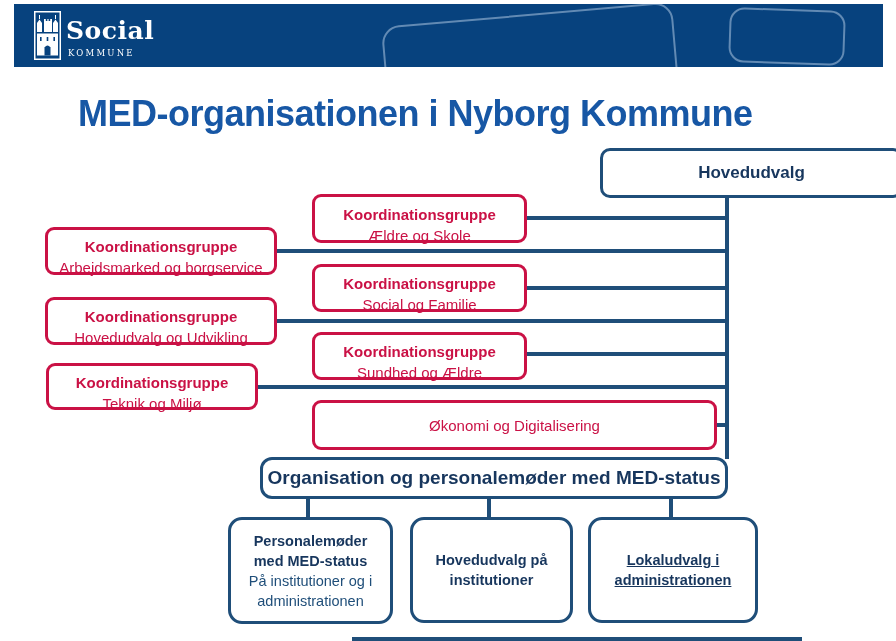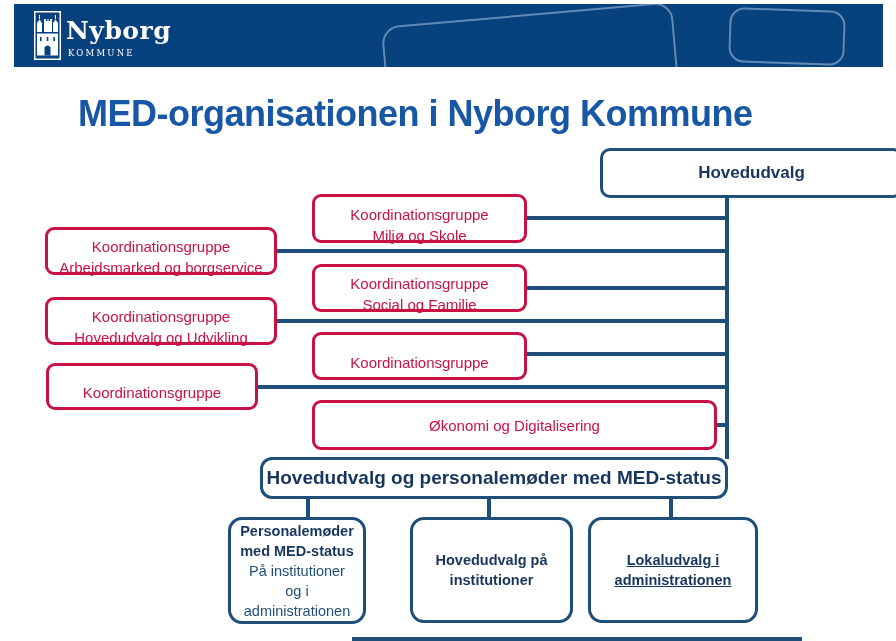--- a/index.html
+++ b/index.html
@@ -34,36 +34,36 @@
 
   
   .hline{position:absolute;height:4px;background:var(--navy);z-index:1;}
   .vline{position:absolute;width:4px;background:var(--navy);z-index:1;}
 
   
   .node{position:absolute;background:#fff;text-align:center;z-index:2;
         display:flex;flex-direction:column;justify-content:center;}
   .red-box{border:3px solid var(--red);border-radius:9px;color:var(--red);
            font-size:15px;line-height:21px;}
-  .red-box .bt{font-weight:normal;margin-top:12px;}
+  .red-box .bt{font-weight:bold;margin-top:12px;}
   .navy-box{border:3px solid var(--navy);border-radius:10px;color:var(--navy-text);}
   .nb-title{font-weight:bold;}
 
   .hovedudvalg{left:600px;top:148px;width:303px;height:50px;font-size:17px;}
   .born{left:312px;top:194px;width:215px;height:49px;}
   .arbejds{left:45px;top:227px;width:232px;height:48px;}
   .social{left:312px;top:264px;width:215px;height:48px;}
   .organisation{left:45px;top:297px;width:232px;height:48px;}
   .sundhed{left:312px;top:332px;width:215px;height:48px;}
   .teknik{left:46px;top:363px;width:212px;height:47px;}
   .kontakt{left:312px;top:400px;width:405px;height:50px;}
   .widebar{left:260px;top:457px;width:468px;height:42px;font-size:19px;border-radius:12px;}
   .bbox{font-size:14.5px;line-height:20px;border-radius:14px;padding:0 8px;}
   .bbox .sub{font-weight:normal;color:var(--navy);}
-  .b1{left:228px;top:517px;width:138px;height:107px;}
+  .b1{left:228px;top:517px;width:165px;height:107px;}
   .b2{left:410px;top:517px;width:163px;height:106px;}
   .b3{left:588px;top:517px;width:170px;height:106px;text-decoration:underline;}
 
   .footer-strip{position:absolute;left:352px;top:637px;width:450px;height:4px;
                 background:var(--navy);}
 </style>
 </head>
 <body>
 
 <div id="page">
@@ -77,21 +77,21 @@
       <line x1="5.5" y1="8" x2="5.5" y2="4" stroke="#fff" stroke-width="1"></line>
       <path d="M19 21 v-9 l2.5 -3.5 2.5 3.5 v9 z" fill="#fff"></path>
       <line x1="21.5" y1="8" x2="21.5" y2="4" stroke="#fff" stroke-width="1"></line>
       <path d="M10 21 v-13 h1.8 v2 h1.6 v-2 h1.2 v2 h1.6 v-2 h1.8 v13 z" fill="#fff"></path>
       <rect x="3" y="22.5" width="21" height="22" fill="#fff"></rect>
       <path d="M10.5 44.5 v-8 q3 -4 6 0 v8 z" fill="#07427E"></path>
       <rect x="6" y="26" width="1.6" height="4" fill="#07427E"></rect>
       <rect x="12.7" y="26" width="1.6" height="4" fill="#07427E"></rect>
       <rect x="19.4" y="26" width="1.6" height="4" fill="#07427E"></rect>
     </svg>
-    <div class="logo-word">Nyborg</div>
+    <div class="logo-word">Social</div>
     <div class="logo-sub">KOMMUNE</div>
   </div>
 
   <div class="page-title">MED-organisationen i Nyborg Kommune</div>
 
   <div class="vline" style="left:725px;top:196px;height:263px;"></div>
   <div class="hline" style="left:527px;top:216px;width:202px;"></div>
   <div class="hline" style="left:277px;top:249px;width:452px;"></div>
   <div class="hline" style="left:527px;top:286px;width:202px;"></div>
   <div class="hline" style="left:277px;top:319px;width:452px;"></div>
@@ -101,48 +101,50 @@
   <div class="vline" style="left:306px;top:497px;height:21px;"></div>
   <div class="vline" style="left:487px;top:497px;height:21px;"></div>
   <div class="vline" style="left:669px;top:497px;height:21px;"></div>
 
   <div class="node navy-box hovedudvalg">
     <div class="nb-title">Hovedudvalg</div>
   </div>
 
   <div class="node red-box born">
     <div class="bt">Koordinationsgruppe</div>
-    <div>Miljø og Skole</div>
+    <div>Ældre og Skole</div>
   </div>
   <div class="node red-box social">
     <div class="bt">Koordinationsgruppe</div>
     <div>Social og Familie</div>
   </div>
   <div class="node red-box sundhed">
     <div class="bt">Koordinationsgruppe</div>
+    <div>Sundhed og Ældre</div>
   </div>
 
   <div class="node red-box arbejds">
     <div class="bt">Koordinationsgruppe</div>
     <div>Arbejdsmarked og borgservice</div>
   </div>
   <div class="node red-box organisation">
     <div class="bt">Koordinationsgruppe</div>
     <div>Hovedudvalg og Udvikling</div>
   </div>
   <div class="node red-box teknik">
     <div class="bt">Koordinationsgruppe</div>
+    <div>Teknik og Miljø</div>
   </div>
 
   <div class="node red-box kontakt">
     <div>Økonomi og Digitalisering</div>
   </div>
 
   <div class="node navy-box widebar">
-    <div class="nb-title">Hovedudvalg og personalemøder med MED-status</div>
+    <div class="nb-title">Organisation og personalemøder med MED-status</div>
   </div>
 
   <div class="node navy-box bbox b1">
     <div class="nb-title">Personalemøder med MED-status</div>
     <div class="sub">På institutioner og i administrationen</div>
   </div>
   <div class="node navy-box bbox b2">
     <div class="nb-title">Hovedudvalg på institutioner</div>
   </div>
   <div class="node navy-box bbox b3">

